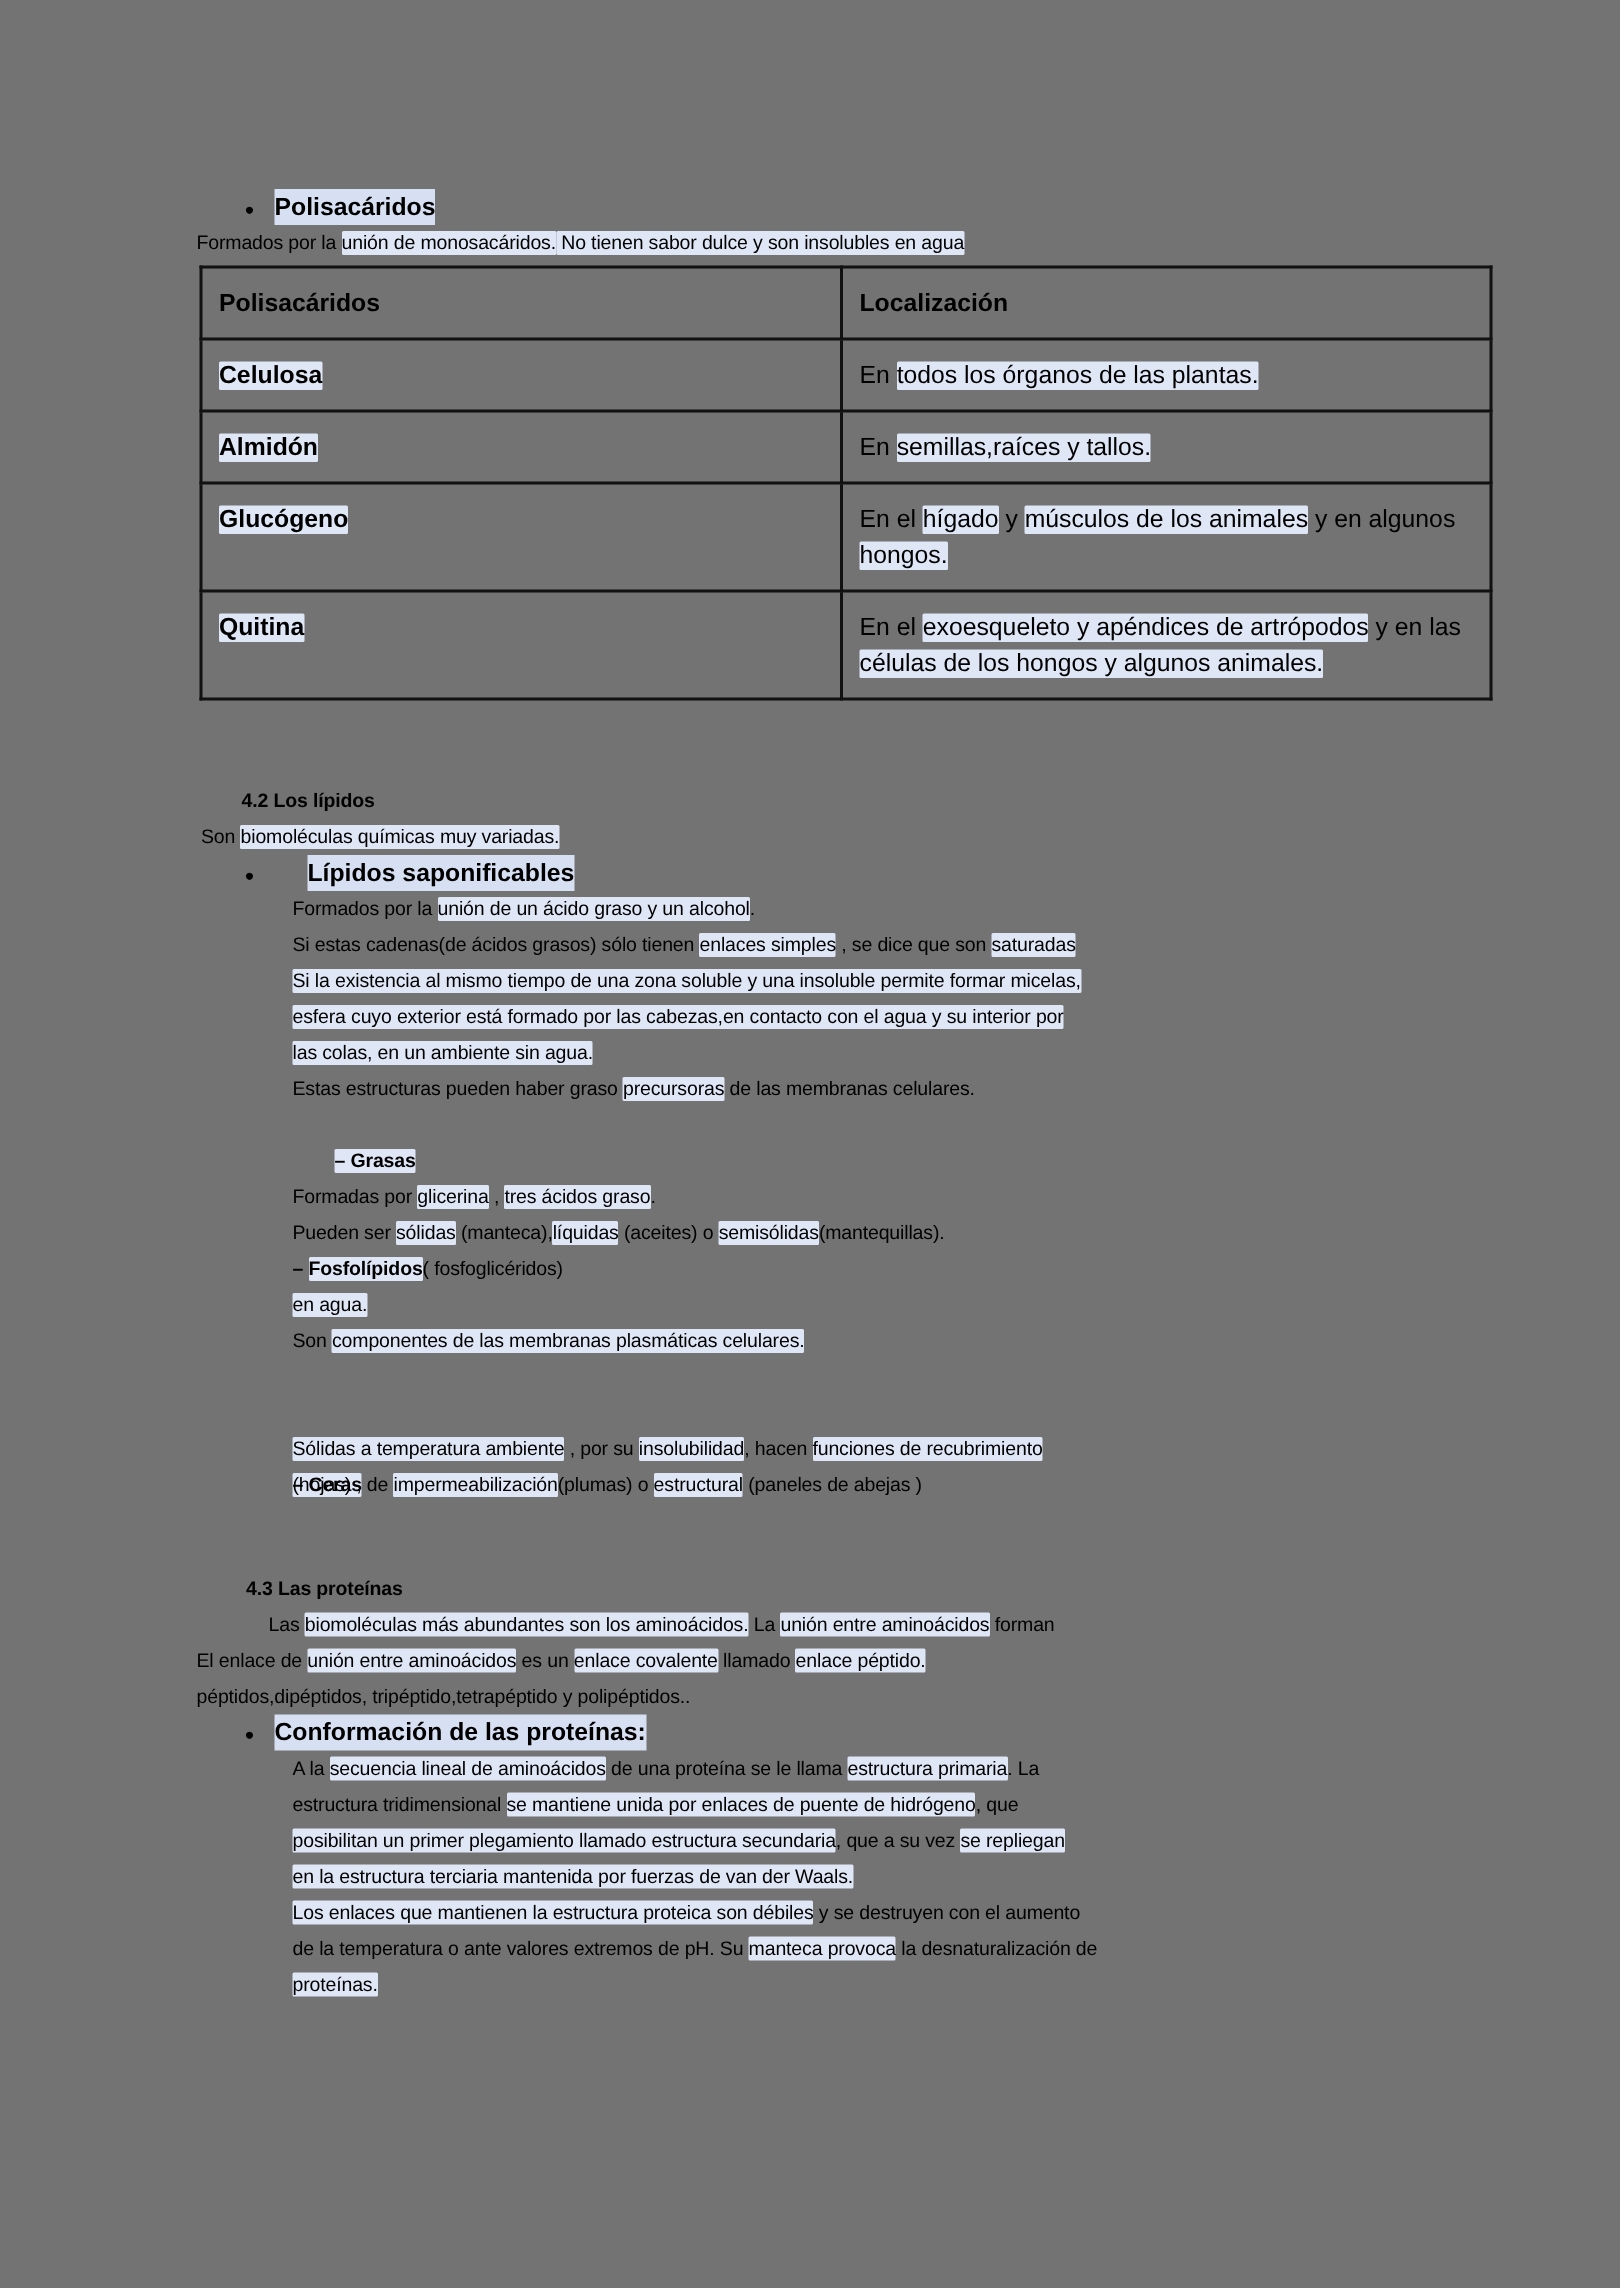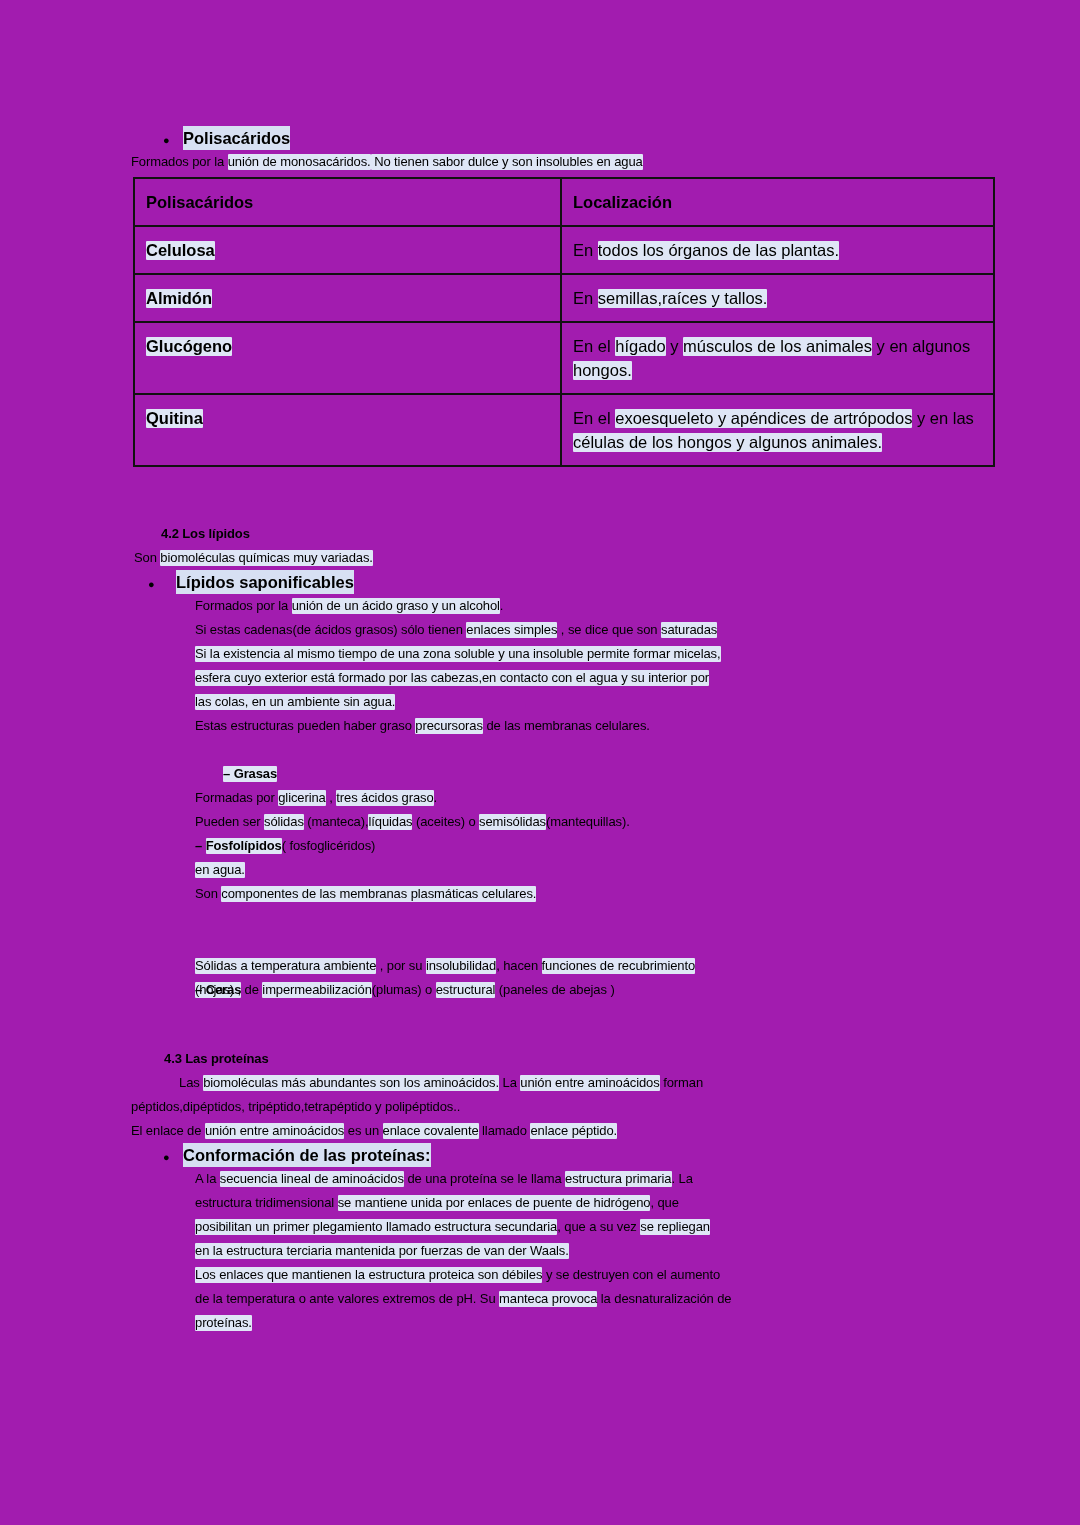--- a/index.html
+++ b/index.html
@@ -13,21 +13,21 @@
     font-family: "Liberation Sans", sans-serif;
     color: #000000;
     position: relative;
     overflow: hidden;
   }
   .page {
     position: absolute;
     left: 0; top: 0;
     width: 1080px;
     height: 1525px;
-    background: #a21caf;
+    background: #737373;
   }
 
   
   .body-text {
     font-size: 13px;
     line-height: 24px;
     color: #000;
     letter-spacing: -0.1px;
   }
   .hl {
@@ -124,21 +124,21 @@
       </tr>
     </tbody>
   </table>
 
   <div class="blk body-text bold" style="left:161px; top:522px;">4.2 Los lípidos</div>
 
   <div class="blk body-text" style="left:134px; top:546px; width:860px;">
     <span>Son </span><span class="hl">biomoléculas químicas muy variadas.</span>
   </div>
 
-  <div class="blk bullet-row" style="left:148px; top:570px; width:500px;">
+  <div class="blk bullet-row" style="left:163px; top:570px; width:500px;gap:14px;">
     <span class="bullet-dot"></span>
     <span class="bullet-label hl-strong" style="margin-left:8px;">Lípidos saponificables</span>
   </div>
 
   <div class="blk body-text" id="lipids-lines" style="left:195px; top:594px; width:760px;">
       <div><span>Formados por la </span><span class="hl">unión de un ácido graso y un alcohol</span><span>.</span></div>
       <div><span>Si estas cadenas(de ácidos grasos) sólo tienen </span><span class="hl">enlaces simples</span><span> , se dice que son </span><span class="hl">saturadas</span></div>
       <div><span class="hl">Si la existencia al mismo tiempo de una zona soluble y una insoluble permite formar micelas,</span></div>
       <div><span class="hl">esfera cuyo exterior está formado por las cabezas,en contacto con el agua y su interior por</span></div>
       <div><span class="hl">las colas, en un ambiente sin agua.</span></div>
@@ -166,22 +166,22 @@
   </div>
   <div class="blk body-text" id="ceras-lines" style="left:195px; top:954px; width:760px;">
       <div><span class="hl">Sólidas a temperatura  ambiente</span><span> , por su </span><span class="hl">insolubilidad</span><span>, hacen </span><span class="hl">funciones de recubrimiento</span></div>
       <div><span>(hojas) , de </span><span class="hl">impermeabilización</span><span>(plumas) o </span><span class="hl">estructural</span><span> (paneles de abejas )</span></div>
     </div>
 
   <div class="blk body-text bold" style="left:164px; top:1047px;">4.3 Las proteínas</div>
 
   <div class="blk body-text" id="proteins-intro" style="left:131px; top:1071px; width:860px;">
       <div style="text-indent: 48px;"><span>Las </span><span class="hl">biomoléculas más abundantes son los aminoácidos.</span><span> La </span><span class="hl">unión entre aminoácidos</span><span> forman</span></div>
+      <div><span>El enlace de </span><span class="hl">unión entre aminoácidos</span><span> es un </span><span class="hl">enlace covalente</span><span> llamado </span><span class="hl">enlace péptido.</span></div>
       <div><span>péptidos,dipéptidos, tripéptido,tetrapéptido y polipéptidos..</span></div>
-      <div><span>El enlace de </span><span class="hl">unión entre aminoácidos</span><span> es un </span><span class="hl">enlace covalente</span><span> llamado </span><span class="hl">enlace péptido.</span></div>
     </div>
 
   <div class="blk bullet-row" style="left:163px; top:1143px; width:600px;">
     <span class="bullet-dot"></span>
     <span class="bullet-label hl-strong">Conformación de las proteínas:</span>
   </div>
 
   <div class="blk body-text" id="proteins-lines" style="left:195px; top:1167px; width:770px;">
       <div><span>A la </span><span class="hl">secuencia lineal de aminoácidos</span><span> de una proteína se le llama </span><span class="hl">estructura primaria</span><span>. La</span></div>
       <div><span>estructura tridimensional </span><span class="hl">se mantiene unida por enlaces de puente de hidrógeno</span><span>, que</span></div>

